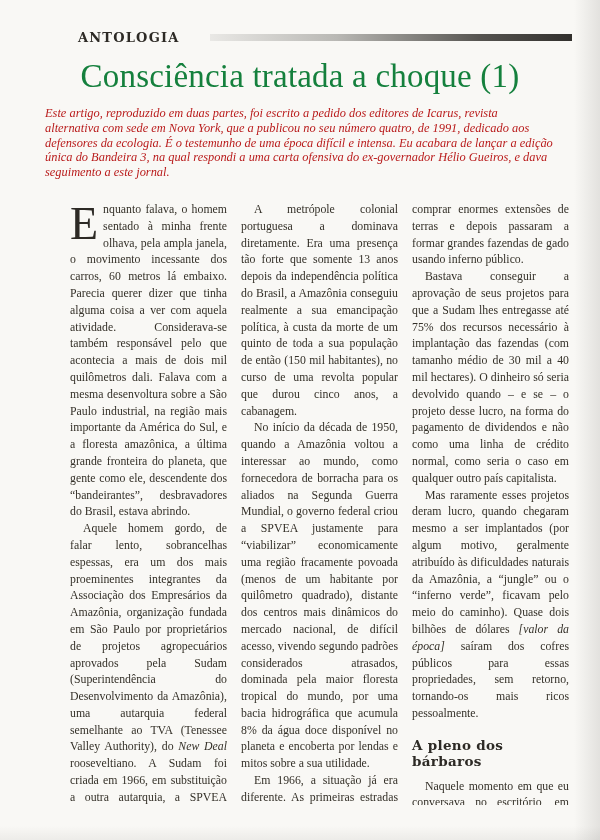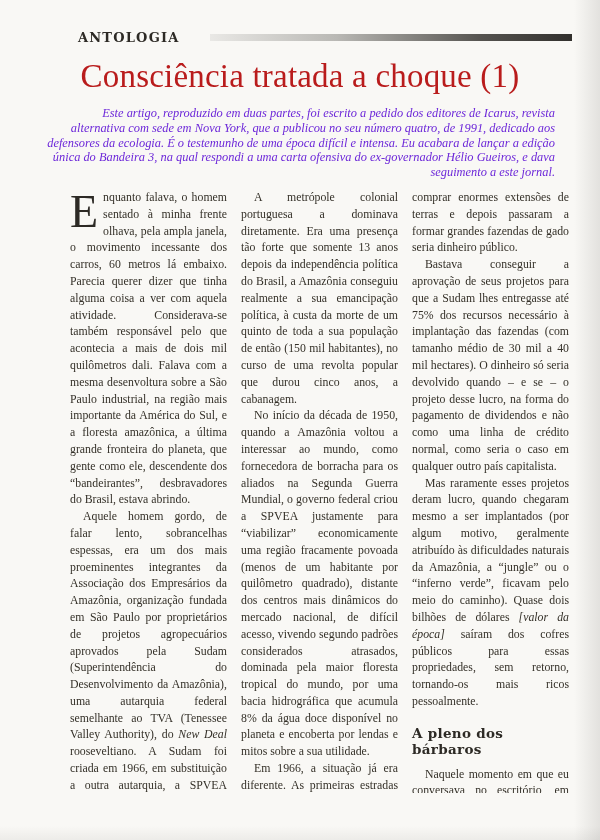--- a/index.html
+++ b/index.html
@@ -13,23 +13,23 @@
         background:linear-gradient(to bottom,rgba(90,88,84,0),rgba(90,88,84,.08));
         pointer-events:none;}
 
   
   .kicker-row{display:flex;align-items:center;padding:30px 28px 0 78px;}
   .kicker{font-family:"DejaVu Serif",serif;font-weight:bold;font-size:13px;
         letter-spacing:1.2px;color:#2d2a25;white-space:nowrap;}
   .kicker-bar{flex:1;height:7px;margin-left:30px;
         background:linear-gradient(to right,#e9e8e5 0%,#b9b8b4 35%,#55534f 75%,#32302d 100%);}
   .title{margin:13px 30px 0 30px;text-align:center;font-weight:400;
-        font-family:"Liberation Serif",serif;font-size:33px;letter-spacing:.2px;color:#b91c1c;}
-  .intro{margin:11px auto 0 auto;width:510px;text-align:right;font-style:italic;
-        font-size:12.4px;line-height:14.8px;color:#6d28d9;}
+        font-family:"Liberation Serif",serif;font-size:33px;letter-spacing:.2px;color:#15803d;}
+  .intro{margin:11px auto 12px auto;width:510px;text-align:left;font-style:italic;
+        font-size:12.4px;line-height:14.8px;color:#b91c1c;}
 
   
   .columns{display:flex;gap:14px;padding:9px 26px 0 70px;height:604px;overflow:hidden;}
   .col{width:157px;flex:0 0 157px;font-size:11.8px;line-height:16.8px;
         text-align:justify;hyphens:auto;-webkit-hyphens:auto;color:#343028;}
   .col p{margin:0;}
   .col p.indent{text-indent:13px;}
   .dropcap{float:left;font-size:46px;line-height:42px;padding:2px 5px 0 0;
         font-family:"Liberation Serif",serif;color:#2d2a25;}
   .crosshead{font-family:"DejaVu Serif",serif;font-weight:bold;font-size:13.5px;
@@ -68,21 +68,21 @@
 
     </div>
 
     <div class="col">
       <p class="para indent">A metrópole colonial portuguesa a dominava diretamente. Era uma presença tão forte que somente 13 anos depois da independência política do Brasil, a Amazônia conseguiu realmente a sua emancipação política, à custa da morte de um quinto de toda a sua população de então (150 mil habitantes), no curso de uma revolta popular que durou cinco anos, a cabanagem.</p>
       <p class="para indent">No início da década de 1950, quando a Amazônia voltou a interessar ao mundo, como fornecedora de borracha para os aliados na Segunda Guerra Mundial, o governo federal criou a SPVEA justamente para “viabilizar” economicamente uma região fracamente povoada (menos de um habitante por quilômetro quadrado), distante dos centros mais dinâmicos do mercado nacional, de difícil acesso, vivendo segundo padrões considerados atrasados, dominada pela maior floresta tropical do mundo, por uma bacia hidrográfica que acumula 8% da água doce disponível no planeta e encoberta por lendas e mitos sobre a sua utilidade.</p>
       <p class="para indent">Em 1966, a situação já era diferente. As primeiras estradas abertas permitiram a ligação por terra a áreas até então só acessíveis por água e pelo ar. Gente de outras regiões começou a comprar terras na Amazônia, 20 ou 30 vezes mais baratas do que em seus Estados natais e formar fazendas. Dente como Eduardo Celestino Ribeiro, à minha frente, engenheiro paulista, dono de uma de engenharia, a Cetenco, e de uma grande fazenda de gado no extremo sul do Pará, o Estado mais oriental da Amazônia, com litoral de extensão razoável banhado pelo Oceano Atlântico. Dezenas de fazendeiros paulistas e industriais (ou as duas coisas ao mesmo tempo) puderam</p>
     </div>
 
     <div class="col">
-      <p class="para">comprar enormes extensões de terras e depois passaram a formar grandes fazendas de gado seria dinheiro público.</p>
+      <p class="para">comprar enormes extensões de terras e depois passaram a formar grandes fazendas de gado usando inferno público.</p>
       <p class="para indent">Bastava conseguir a aprovação de seus projetos para que a Sudam lhes entregasse até 75% dos recursos necessário à implantação das fazendas (com tamanho médio de 30 mil a 40 mil hectares). O dinheiro só seria devolvido quando – e se – o projeto desse lucro, na forma do pagamento de dividendos e não como uma linha de crédito normal, como seria o caso em qualquer outro país capitalista.</p>
       <p class="para indent"><span>Mas raramente esses projetos deram lucro, quando chegaram mesmo a ser implantados (por algum motivo, geralmente atribuído às dificuldades naturais da Amazônia, a “jungle” ou o “inferno verde”, ficavam pelo meio do caminho). Quase dois bilhões de dólares </span><span class="ital">[valor da época]</span><span> saíram dos cofres públicos para essas propriedades, sem retorno, tornando-os mais ricos pessoalmente.</span></p>
       <p class="crosshead">A pleno dos bárbaros</p>
       <p class="para indent">Naquele momento em que eu conversava no escritório, em pleno centro de São Paulo, uma das mais populosas capitais do mundo, o processo ainda estava no início. O ano de 1971 marcaria a inauguração do primeiro trecho da Transamazônica, a mais famosa das rodovias que então o governo construía, e da colonização às suas margens. A propaganda oficial proclamava: depois da corrida à Lua, promovida pelos americanos, é a maior aventura de conquista humana de novos espaços. Do alto da sua órbita, os astronautas veriam, na Terra, apenas duas obras marcantes: a muralha da China, um utópico projeto dos chineses para conter a invasão dos bárbaros, e a Transama-</p>
     </div>
 
   </div>
 
 
   <div class="scan-shadow"></div>

